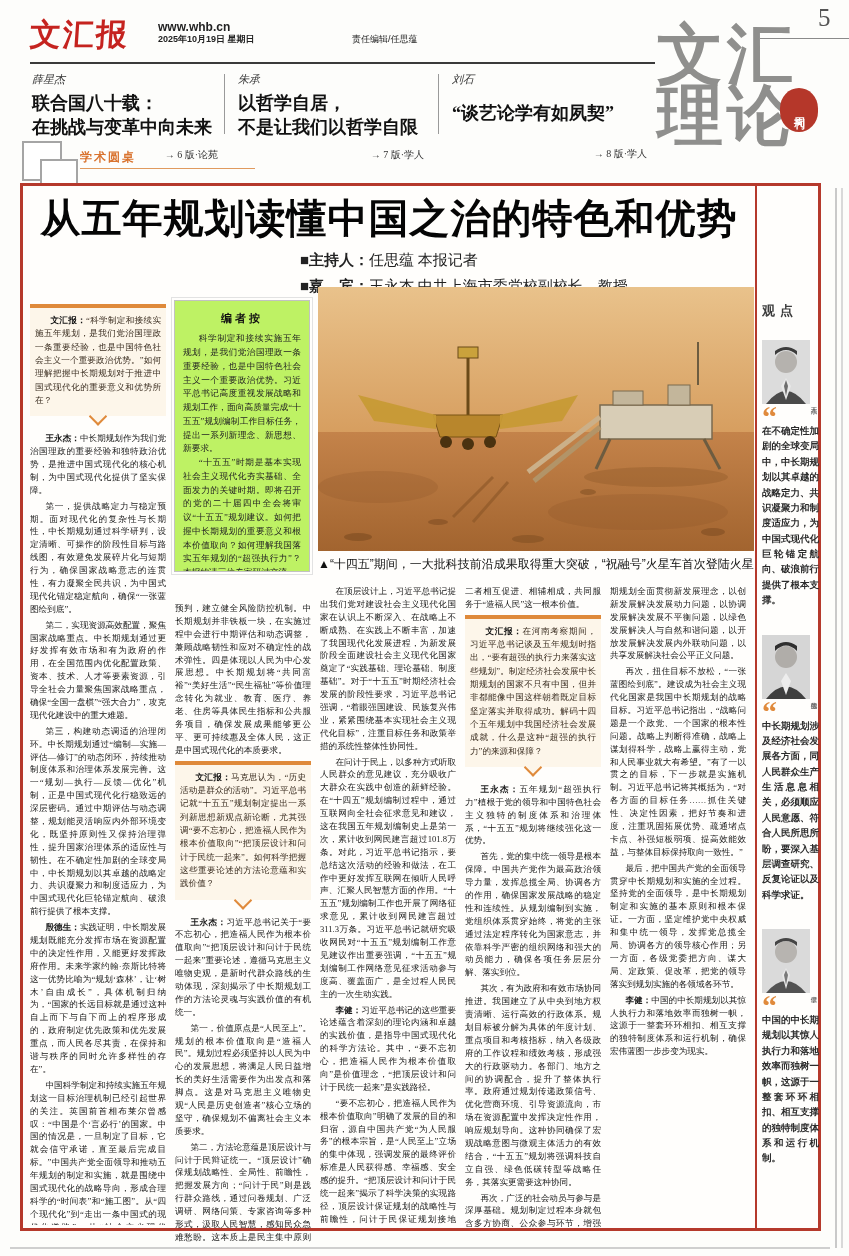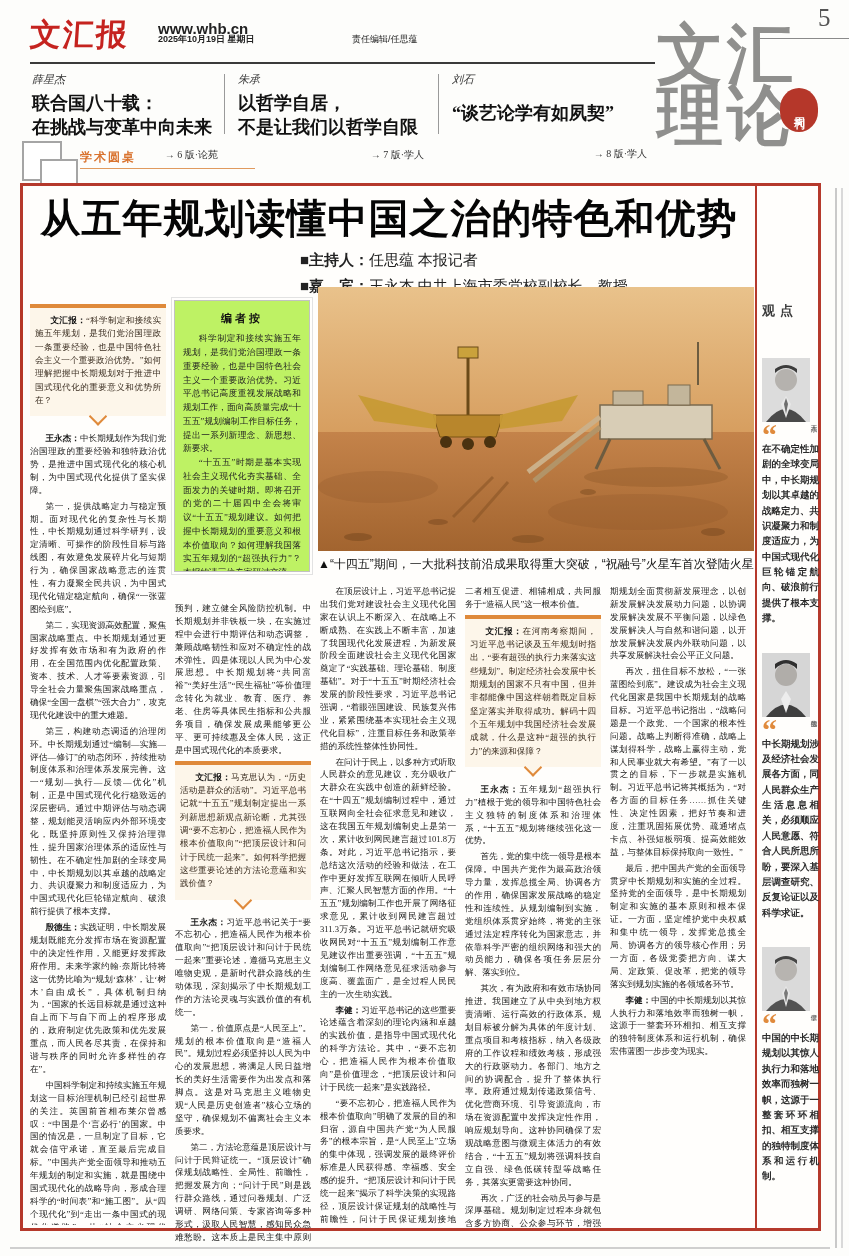--- a/index.html
+++ b/index.html
@@ -2,21 +2,21 @@
 <html><head>
 <meta charset="utf-8">
 <style>
   html,body{margin:0;padding:0;background:#ffffff;}
   .page{position:relative;width:849px;height:1256px;background:#fdfdfb;overflow:hidden;
         font-family:"Liberation Serif","DejaVu Serif",serif;color:#1a1a1a;}
   .abs{position:absolute;}
   
   .logo{left:30px;top:14px;font-size:31px;font-weight:900;color:#c5231f;
         font-family:"Liberation Serif",serif;transform:skewX(-4deg);letter-spacing:2px;}
-  .site{left:158px;top:20px;font-size:15px;font-weight:700;color:#222;font-family:"Liberation Sans",sans-serif;}
+  .site{left:158px;top:20px;font-size:12px;font-weight:700;color:#222;font-family:"Liberation Sans",sans-serif;}
   .date{left:158px;top:33px;font-size:9px;color:#222;font-family:"Liberation Sans",sans-serif;font-weight:700;}
   .editor{left:352px;top:33px;font-size:9px;color:#222;font-family:"Liberation Sans",sans-serif;}
   .header-rule{left:30px;top:62px;width:625px;height:2px;background:#3a3a3a;}
   .pagenum{left:818px;top:4px;font-size:25px;color:#555;font-family:"Liberation Serif",serif;}
   .pagenum-rule{left:760px;top:38px;width:89px;height:1px;background:#8a8a8a;}
   
   .slg{left:622px;top:24px;width:170px;line-height:0.92;font-family:"Liberation Sans",sans-serif;
        font-weight:900;font-size:66px;color:#8f8f8d;letter-spacing:4px;margin-left:35px;}
   .seal{left:780px;top:88px;width:38px;height:44px;border-radius:50%/46%;background:#b5372a;
         color:#fff;font-size:11px;font-weight:700;display:flex;align-items:center;justify-content:center;
@@ -65,21 +65,21 @@
   .ednote h4{margin:0 0 5px;text-align:center;font-size:11px;letter-spacing:3px;color:#111;}
   .ednote p{margin:0;text-indent:1.8em;}
   
   .photo{left:318px;top:287px;width:436px;height:264px;overflow:hidden;}
   .caption{left:318px;top:556px;width:436px;font-size:12px;color:#111;font-family:"Liberation Sans",sans-serif;
            display:flex;justify-content:space-between;white-space:nowrap;overflow:hidden;}
   .caption .cred{font-weight:900;margin-left:17px;}
   
   .sidebar{left:762px;top:302px;width:57px;height:926px;overflow:hidden;}
   .sb-label{font-size:13px;font-weight:900;color:#3c3c3c;letter-spacing:5px;
-            font-family:"Liberation Sans",sans-serif;margin-bottom:38px;}
+            font-family:"Liberation Sans",sans-serif;margin-bottom:20px;}
   .sb-photo{position:relative;width:48px;height:64px;background:#dedede;margin-bottom:4px;}
   .sb-name{position:absolute;right:-8px;bottom:2px;writing-mode:vertical-rl;font-size:6.5px;color:#666;}
   .sb-quote{position:relative;font-size:9.5px;font-weight:700;line-height:1.62;text-align:justify;
             color:#2c2c2c;margin-bottom:26px;}
   .sb-quote .qm{display:block;font-size:30px;line-height:0.6;color:#e08a3c;font-family:"Liberation Serif",serif;
             height:16px;}
   
   .edge1{left:835px;top:188px;width:2px;height:1060px;background:#c9c9c9;}
   .edge2{left:841px;top:188px;width:2px;height:1060px;background:#d9d9d9;}
   .bottom-rule{left:10px;top:1247px;width:820px;height:2px;background:#cfcfcf;}

